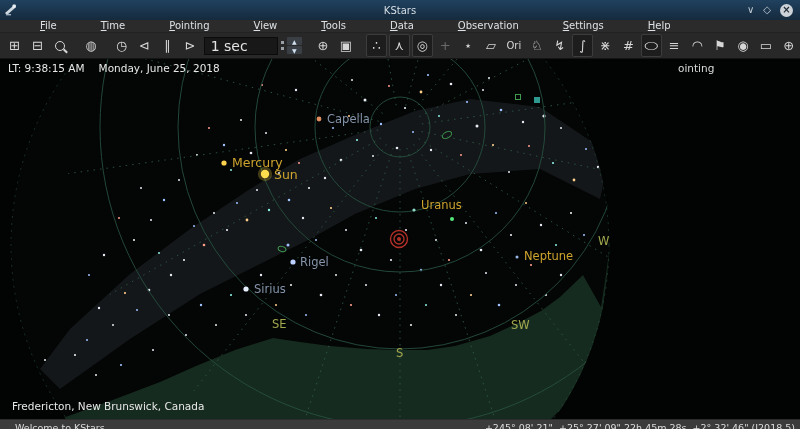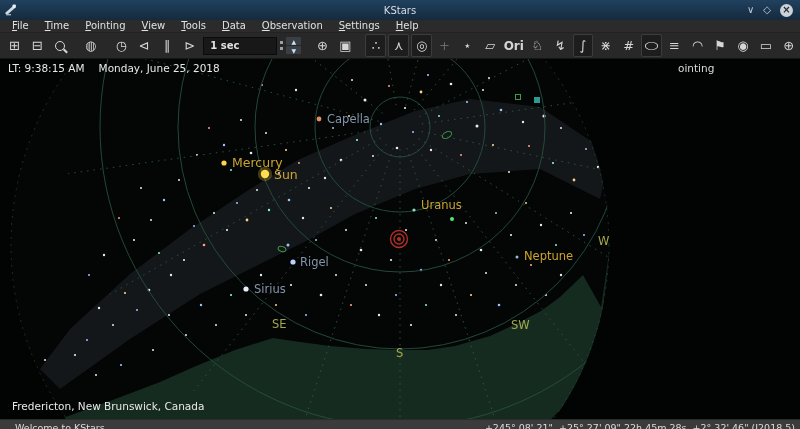--- a/index.html
+++ b/index.html
@@ -13,39 +13,39 @@
   .title-text{position:absolute;left:0;right:0;text-align:center;color:#d5dde5;
     font-size:10px;line-height:17px;}
   .winbtns{margin-left:auto;display:flex;align-items:center;gap:9px;padding-right:7px;z-index:2;}
   .winbtn{color:#c2cbd4;font-size:10px;line-height:10px;cursor:default;}
   .winbtn.close{width:13px;height:13px;border-radius:50%;background:#ccd2d8;color:#1c2731;
     display:flex;align-items:center;justify-content:center;font-size:10px;font-weight:bold;}
 
   
   .menubar{height:12px;background:#2b2b2b;display:flex;align-items:center;
     padding-left:4px;flex:0 0 auto;border-bottom:1px solid #222;}
-  .menu-item{color:#dde1e5;font-size:10px;padding:0 8px;line-height:12px;}
+  .menu-item{color:#dde1e5;font-size:10px;padding:0 8px;line-height:12px;margin-left:28px;}
   .menu-item u{text-decoration:underline;}
 
   
   .toolbar{height:25px;background:#282828;border-bottom:1px solid #151515;display:flex;
     align-items:center;padding-left:3px;flex:0 0 auto;}
   .tool{width:22px;height:21px;display:flex;align-items:center;justify-content:center;
     color:#d6d6d6;font-size:13px;border:1px solid transparent;border-radius:2px;margin:0 1px;}
   .tool.pressed{background:#1d1d1d;border-color:#3c3c3c;}
   .tool.disabled{color:#6a6a6a;}
-  .tool .ori{font-size:12px;letter-spacing:0;font-weight:bold;}
+  .tool .ori{font-size:10px;letter-spacing:0;}
   .tool .ellipse{display:inline-block;transform:scaleY(.62);}
   .spacer{width:9px;}
   .mag{width:8px;height:8px;border:1.6px solid #d6d6d6;border-radius:50%;position:relative;}
   .mag::after{content:"";position:absolute;width:5px;height:1.7px;background:#d6d6d6;
     right:-4px;bottom:-2px;transform:rotate(45deg);}
   .timestep{display:flex;align-items:center;margin:0 2px;}
   .timestep .field{width:66px;height:16px;background:#181818;border:1px solid #0b0b0b;
-    color:#e2e2e2;font-size:10px;line-height:16px;padding-left:6px;font-weight:bold;}
+    color:#e2e2e2;font-size:14px;line-height:16px;padding-left:6px;}
   .minispin{display:flex;flex-direction:column;justify-content:center;gap:3px;margin:0 3px;}
   .minispin i{width:3px;height:3px;background:#9aa0a6;display:block;}
   .bigspin{display:flex;flex-direction:column;gap:1px;}
   .bigspin .sbtn{width:15px;height:8px;background:#3a3f45;color:#cfe0f0;font-size:6px;
     display:flex;align-items:center;justify-content:center;border-radius:1px;}
 
   
   .map{position:relative;width:800px;height:360px;background:#020303;flex:0 0 auto;}
   .map svg{position:absolute;left:0;top:0;}
   .overlay{position:absolute;color:#e8e8e8;font-size:10.5px;white-space:pre;}

